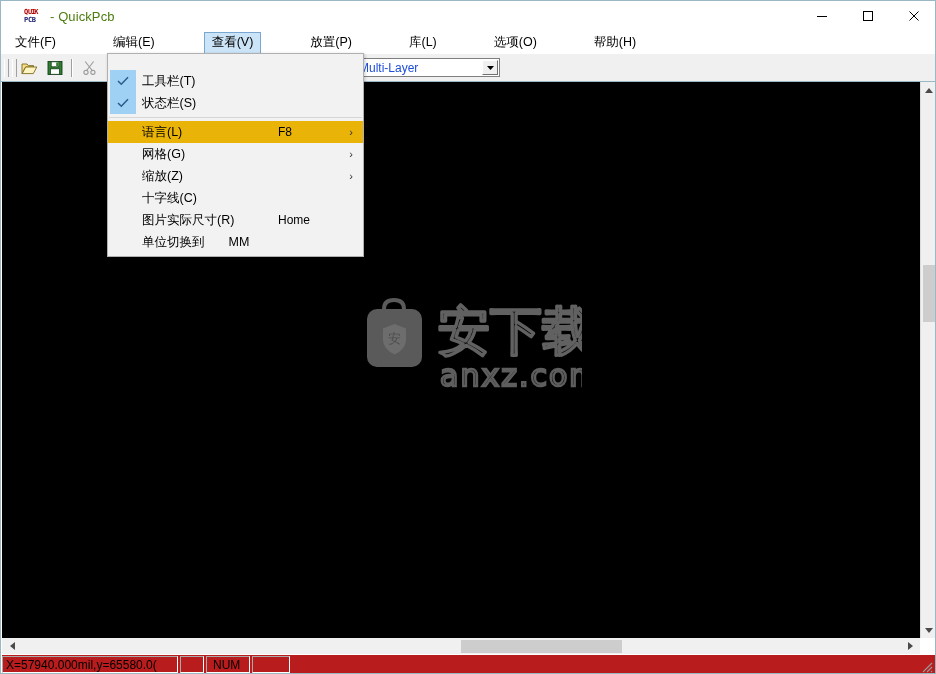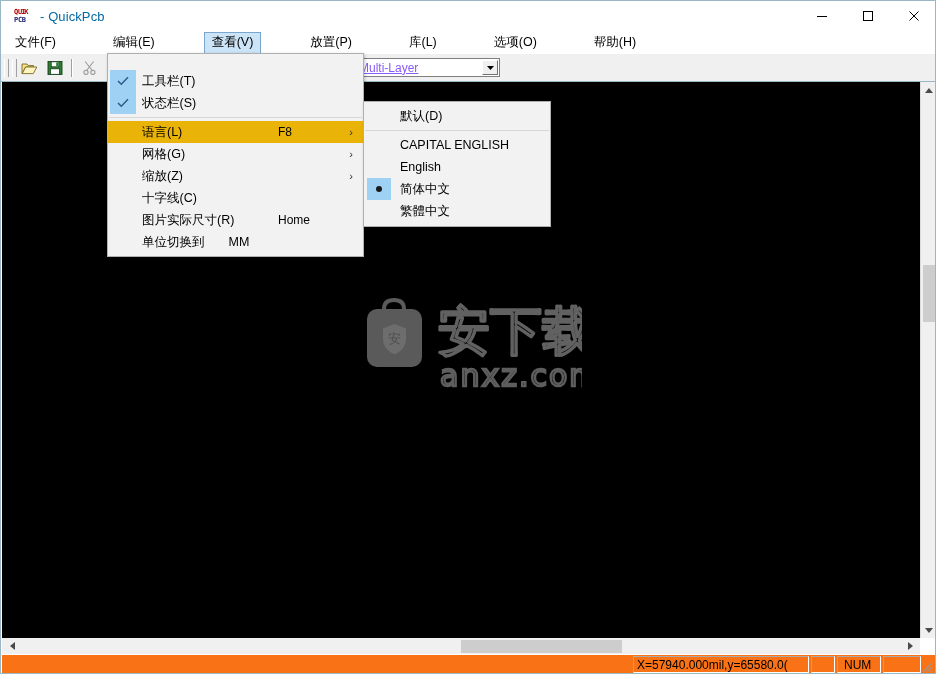--- a/index.html
+++ b/index.html
@@ -32,21 +32,21 @@
     left: 0; top: 0;
     width: 936px;
     height: 30px;
     background: #ffffff;
     display: flex;
     align-items: center;
   }
   .app-icon {
     width: 18px;
     height: 18px;
-    margin-left: 13px;
+    margin-left: 23px;
     margin-right: 8px;
     position: relative;
     flex: none;
     text-decoration: underline;
   }
   .app-icon .row {
     position: absolute;
     left: 0;
     width: 18px;
     height: 8px;
@@ -55,21 +55,21 @@
     letter-spacing: -0.3px;
     line-height: 8px;
     font-family: "DejaVu Sans Mono", monospace;
     color: #b40000;
   }
   .app-icon .row1 { top: 1px; }
   .app-icon .row2 { top: 9px; }
   .app-icon .row2 span.dk { color: #1c1c6e; }
   .title-text {
     font-size: 13px;
-    color: #0369a1;
+    color: #4d7c0f;
     letter-spacing: 0.1px;
   }
   .win-buttons {
     position: absolute;
     right: 0; top: 0;
     height: 30px;
     display: flex;
   }
   .win-btn {
     width: 46px;
@@ -162,22 +162,21 @@
     border: 1px solid #7f7f7f;
     background: #ffffff;
     box-sizing: border-box;
     display: flex;
     align-items: center;
     position: relative;
   }
   .layer-select .val {
     font-size: 12px;
     padding-left: 4px;
-    color: #8b5cf6;
-    text-decoration: underline;
+    color: #1d4ed8;
   }
   .layer-select .arrowbox {
     position: absolute;
     right: 1px; top: 1px;
     width: 16px;
     height: 15px;
     background: #f0f0f0;
     border: 1px solid #ffffff;
     border-right-color: #707070;
     border-bottom-color: #707070;
@@ -257,26 +256,25 @@
     height: 13px;
     background: #cdcdcd;
   }
 
   
   .statusbar {
     position: absolute;
     left: 1px; top: 653px;
     width: 933px;
     height: 20px;
-    background: #f97316;
+    background: #b91c1c;
     border-top: 1px solid #ffffff;
     box-sizing: border-box;
     display: flex;
     align-items: center;
-    justify-content: flex-end;
   }
   .sb-pane {
     height: 17px;
     border: 1px solid #a9a9a9;
     border-right-color: #ffffff;
     border-bottom-color: #ffffff;
     box-sizing: border-box;
     display: flex;
     align-items: center;
     font-size: 12px;
@@ -642,41 +640,14 @@
       <span>图片实际尺寸(R)</span>
       <span class="accel">Home</span>
     </div>
 
     <div class="mi">
       <span>单位切换到</span>
       <span class="inline-val">MM</span>
     </div>
   </div>
 
-  <div class="menu-popup" id="lang-menu">
-
-    <div class="mi">
-      <span>默认(D)</span>
-    </div>
-
-    <div class="menu-sep"></div>
-
-    <div class="mi">
-      <span>CAPITAL ENGLISH</span>
-    </div>
-
-    <div class="mi">
-      <span>English</span>
-    </div>
-
-    <div class="mi">
-      <span class="radio-cell boxed">
-        <span class="radio-dot"></span>
-      </span>
-      <span>简体中文</span>
-    </div>
-
-    <div class="mi">
-      <span>繁體中文</span>
-    </div>
-  </div>
 
 </div>
 
 </body></html>

